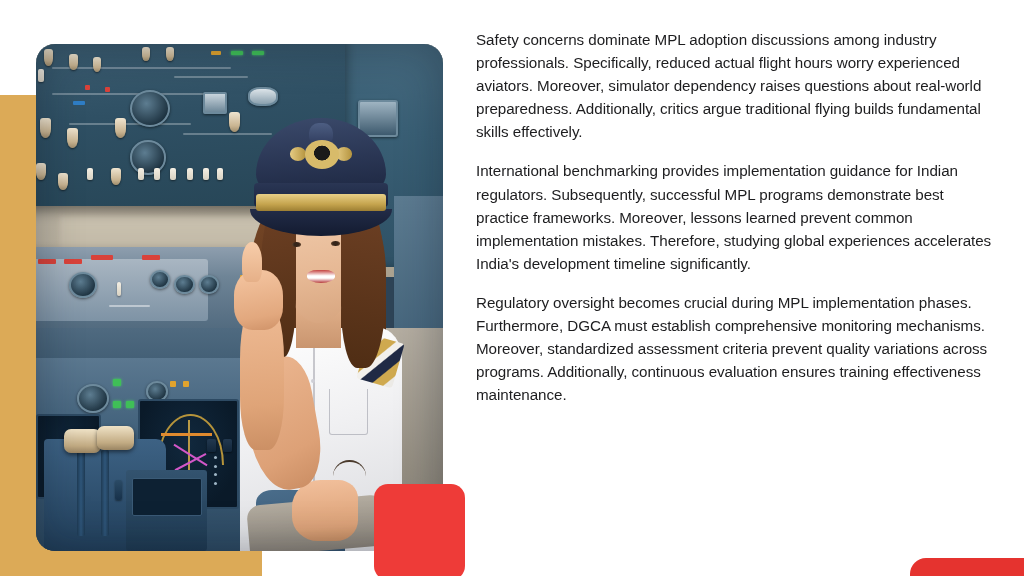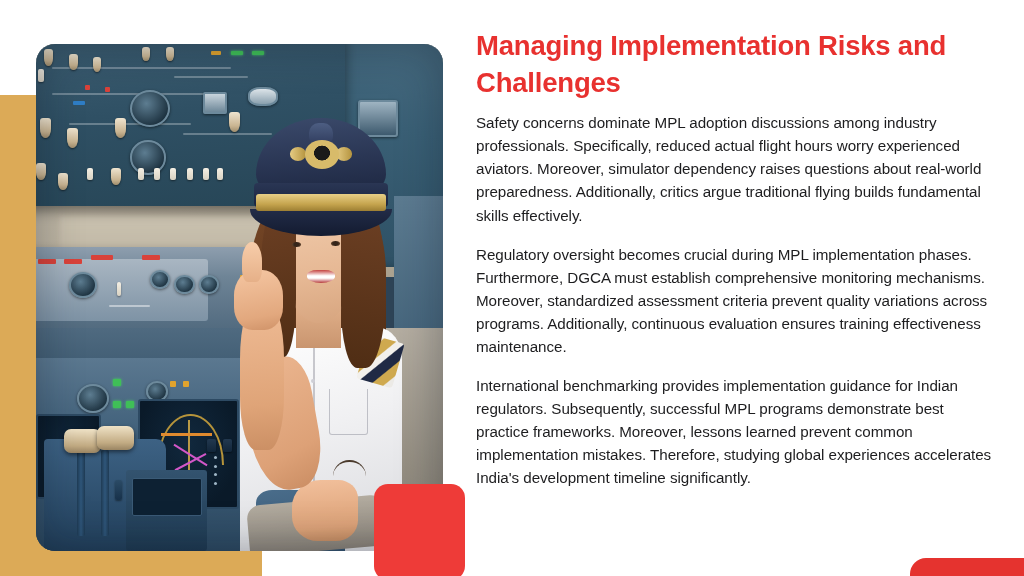--- a/index.html
+++ b/index.html
@@ -557,19 +557,18 @@
       <div class="thumb"></div>
 
       <div class="photo-vignette"></div>
     </div>
   </div>
 
   <div class="red-square"></div>
   <div class="red-corner"></div>
 
   <div class="text-col">
-    <h1 class="slide-title">Managing Implementation Risks and Challenges</h1>
     <p class="body-par">Safety concerns dominate MPL adoption discussions among industry professionals. Specifically, reduced actual flight hours worry experienced aviators. Moreover, simulator dependency raises questions about real-world preparedness. Additionally, critics argue traditional flying builds fundamental skills effectively.</p>
+    <p class="body-par">International benchmarking provides implementation guidance for Indian regulators. Subsequently, successful MPL programs demonstrate best practice frameworks. Moreover, lessons learned prevent common implementation mistakes. Therefore, studying global experiences accelerates India's development timeline significantly.</p>
     <p class="body-par">Regulatory oversight becomes crucial during MPL implementation phases. Furthermore, DGCA must establish comprehensive monitoring mechanisms. Moreover, standardized assessment criteria prevent quality variations across programs. Additionally, continuous evaluation ensures training effectiveness maintenance.</p>
-    <p class="body-par">International benchmarking provides implementation guidance for Indian regulators. Subsequently, successful MPL programs demonstrate best practice frameworks. Moreover, lessons learned prevent common implementation mistakes. Therefore, studying global experiences accelerates India's development timeline significantly.</p>
   </div>
 
 </div>
 
 </body></html>

